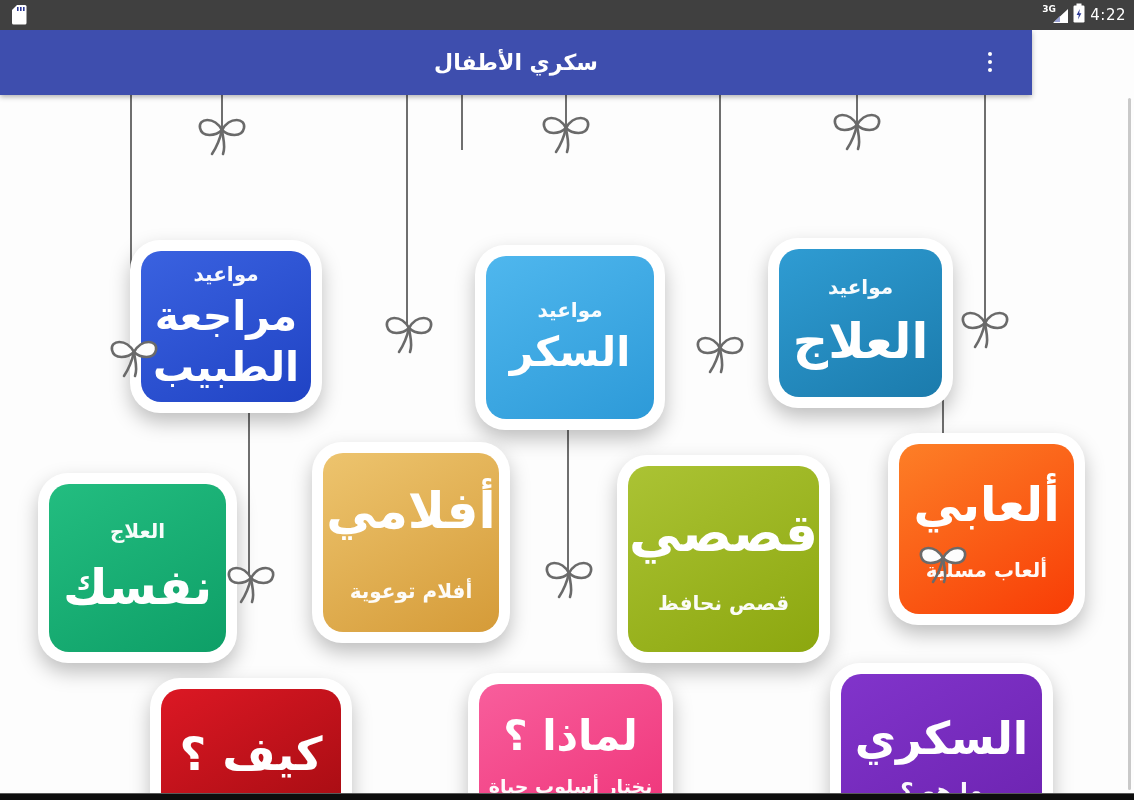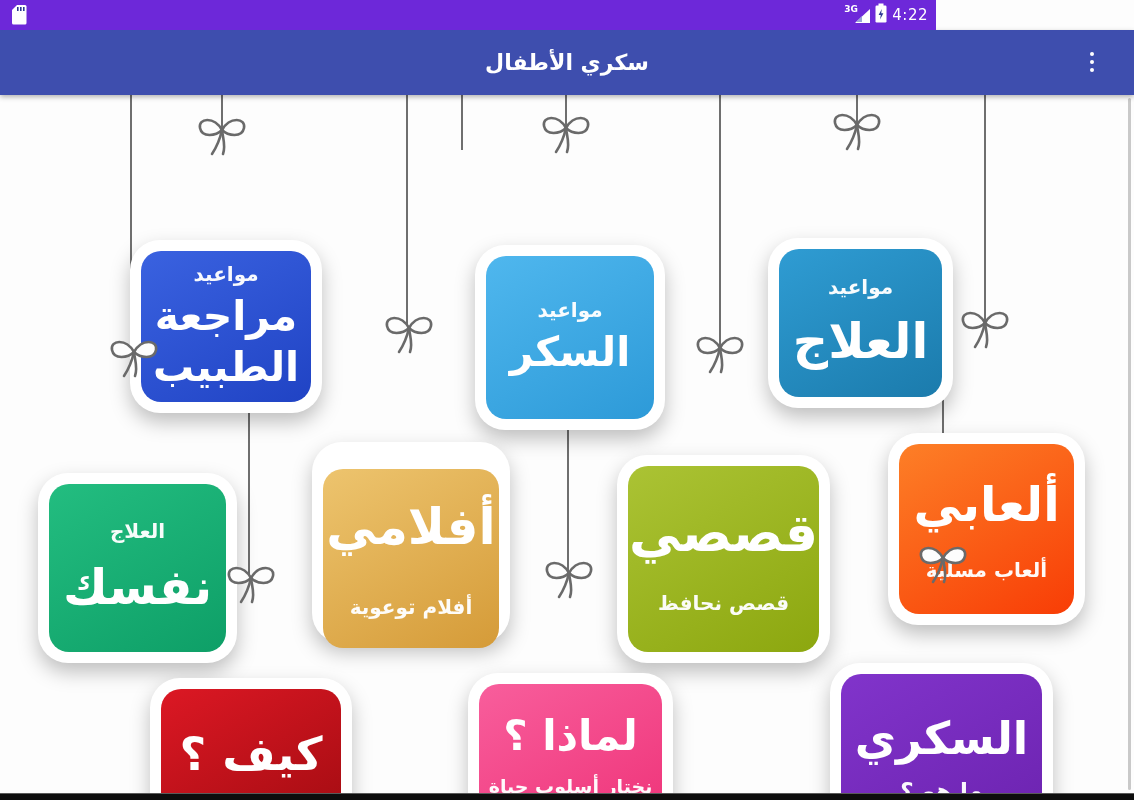--- a/index.html
+++ b/index.html
@@ -6,37 +6,37 @@
   html,body { background:#000; }
   body { font-family:"DejaVu Sans", sans-serif; }
 
   .screen{
     position:relative; width:1134px; height:800px;
     background:#fdfdfd; overflow:hidden; margin:0 auto;
   }
 
   
   .status-bar{
-    position:absolute; left:0; top:0; width:936px; height:30px;
-    background:#6d28d9; display:flex; align-items:center;
+    position:absolute; left:0; top:0; width:1134px; height:30px;
+    background:#404040; display:flex; align-items:center;
     color:#fff; z-index:10;
   }
   .sb-left{ position:absolute; left:10px; top:4px; }
   .sb-right{ position:absolute; right:8px; top:0; height:30px; display:flex; align-items:center; gap:5px; }
   .net-wrap{ position:relative; width:26px; height:20px; }
   .net-label{ position:absolute; left:0; top:0; font-size:9px; font-weight:bold; line-height:9px; }
   .net-tri{ position:absolute; right:0; bottom:2px; width:0; height:0;
     border-left:15px solid transparent; border-bottom:14px solid #ffffff; }
   .net-tri-shade{ position:absolute; right:8px; bottom:3px; width:0; height:0;
     border-left:6px solid transparent; border-bottom:6px solid #9aa3d6; }
   .clock{ font-size:15px; font-weight:normal; letter-spacing:0.5px; }
 
   
   .app-bar{
-    position:absolute; left:0; top:30px; width:1134px; height:65px;
+    position:absolute; left:0; top:30px; width:1032px; height:65px;
     background:#3E4EAE; z-index:9;
     box-shadow:0 2px 5px rgba(0,0,0,0.30);
     display:flex; align-items:center; justify-content:center;
   }
   .app-title{ color:#fff; font-size:22px; font-weight:bold; }
   .overflow-btn{
     position:absolute; right:20px; top:10px; width:44px; height:44px;
     display:flex; flex-direction:column; align-items:center; justify-content:center; gap:4px;
     cursor:pointer;
   }
@@ -81,21 +81,21 @@
 
   .c3 { left:768px; top:143px; width:185px; height:170px; }
   .c3 .card-inner{ --g1:#2F9CD3; --g2:#1B7BAC; gap:14px; }
   .c3 .card-large{ font-size:49px; }
 
   .c4 { left:38px; top:378px; width:199px; height:190px; }
   .c4 .card-inner{ --g1:#23BD80; --g2:#0E9F67; gap:16px; }
   .c4 .card-large{ font-size:49px; }
 
   .c5 { left:312px; top:347px; width:198px; height:201px; }
-  .c5 .card-inner{ --g1:#EDC46E; --g2:#D59B38; gap:38px;margin-top:16px; }
+  .c5 .card-inner{ --g1:#EDC46E; --g2:#D59B38; gap:38px; }
   .c5 .card-large{ font-size:50px; }
 
   .c6 { left:617px; top:360px; width:213px; height:208px; }
   .c6 .card-inner{ --g1:#ABC334; --g2:#8CA70F; gap:26px; }
   .c6 .card-large{ font-size:52px; }
 
   .c7 { left:888px; top:338px; width:197px; height:192px; }
   .c7 .card-inner{ --g1:#FD7F27; --g2:#F83D06; gap:26px; }
   .c7 .card-large{ font-size:48px; }
 

